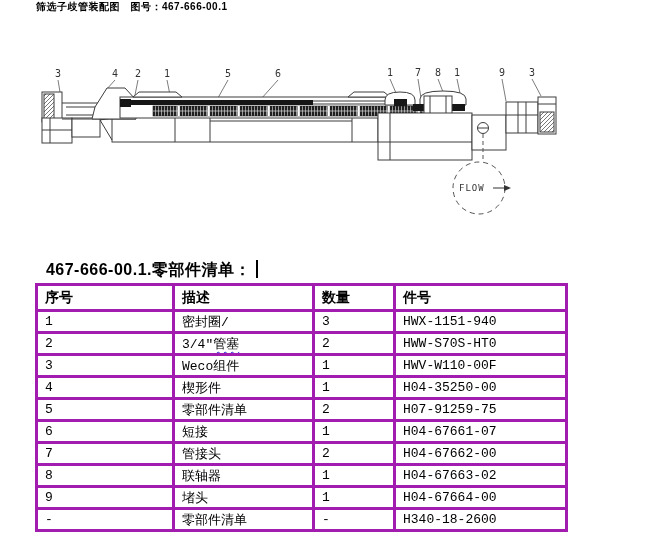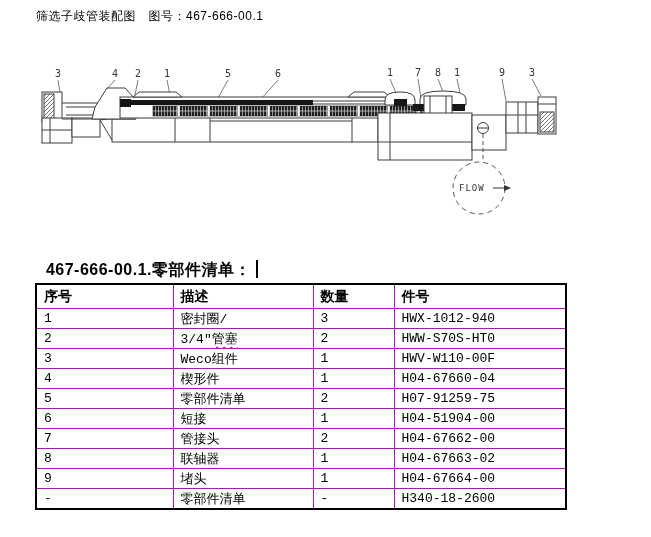--- a/index.html
+++ b/index.html
@@ -1,39 +1,39 @@
 <!DOCTYPE html>
 <html><head>
 <meta charset="utf-8">
 <style>
   html,body{margin:0;padding:0;}
   body{
     width:651px;height:537px;background:#ffffff;position:relative;overflow:hidden;
     font-family:"Liberation Sans","DejaVu Sans",sans-serif;color:#000;
   }
   .doc-title{
-    position:absolute;left:36px;top:8px;font-size:12px;font-weight:normal;
+    position:absolute;left:36px;top:0;font-size:10px;font-weight:bold;
     letter-spacing:0.5px;white-space:pre;
   }
   .sub-heading{
     position:absolute;left:36px;top:242px;font-size:16px;font-weight:bold;
     letter-spacing:0.5px;white-space:pre;
   }
   .caret{
     display:inline-block;width:2px;height:18px;background:#000;
     margin-left:5px;vertical-align:-3px;
   }
   .drawing-svg{position:absolute;left:0;top:0;}
   table.parts{
     position:absolute;left:35px;top:283px;width:530px;
     border-collapse:collapse;table-layout:fixed;
     border:2px solid #000;
   }
   table.parts th,table.parts td{
-    border:1px solid #a21caf;text-align:left;padding:0 2px 0 7px;
+    border:3px solid #a21caf;text-align:left;padding:0 2px 0 7px;
     overflow:hidden;white-space:nowrap;vertical-align:middle;
   }
   table.parts th{
     height:23px;font-size:14px;font-weight:bold;
     font-family:"Liberation Sans","DejaVu Sans",sans-serif;
   }
   table.parts td{
     height:19px;font-size:13px;font-weight:normal;
     font-family:"Liberation Mono","DejaVu Sans Mono",monospace;
   }
@@ -195,51 +195,51 @@
       <th>描述</th>
       <th>数量</th>
       <th>件号</th>
     </tr>
   </thead>
   <tbody>
     <tr>
       <td>1</td>
       <td>密封圈/</td>
       <td>3</td>
-      <td>HWX-1012-940</td>
+      <td>HWX-1151-940</td>
     </tr>
     <tr>
       <td>2</td>
       <td><span>3/4"</span><span class="wavy-blue">管塞</span></td>
       <td>2</td>
       <td>HWW-S70S-HT0</td>
     </tr>
     <tr>
       <td>3</td>
       <td><span class="wavy-red">Weco</span><span>组件</span></td>
       <td>1</td>
       <td>HWV-W110-00F</td>
     </tr>
     <tr>
       <td>4</td>
       <td>楔形件</td>
       <td>1</td>
-      <td>H04-67660-04</td>
+      <td>H04-35250-00</td>
     </tr>
     <tr>
       <td>5</td>
       <td>零部件清单</td>
       <td>2</td>
       <td>H07-91259-75</td>
     </tr>
     <tr>
       <td>6</td>
       <td>短接</td>
       <td>1</td>
-      <td>H04-51904-00</td>
+      <td>H04-67661-07</td>
     </tr>
     <tr>
       <td>7</td>
       <td>管接头</td>
       <td>2</td>
       <td>H04-67662-00</td>
     </tr>
     <tr>
       <td>8</td>
       <td>联轴器</td>

